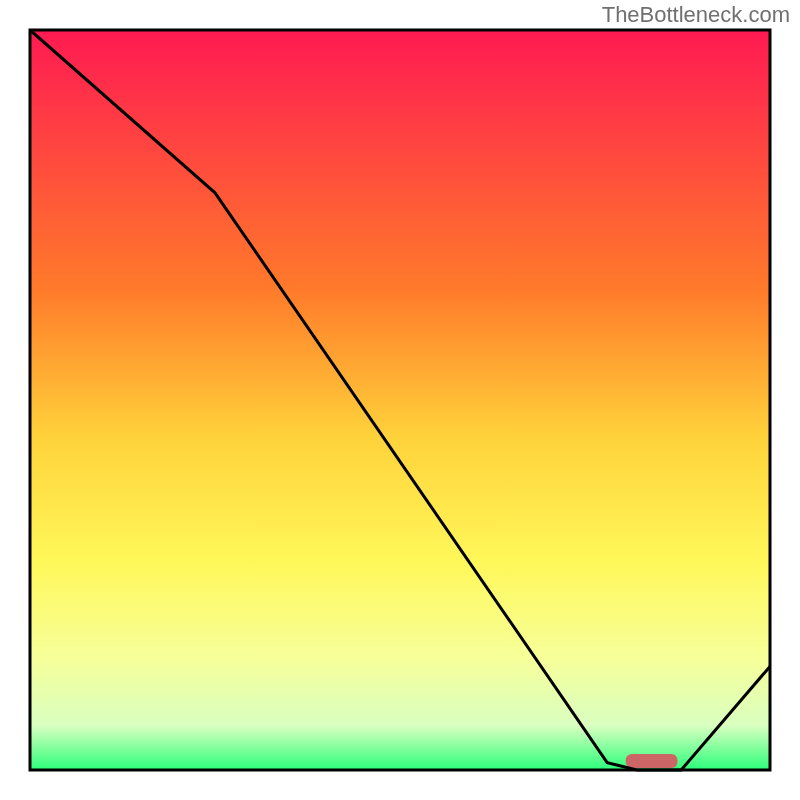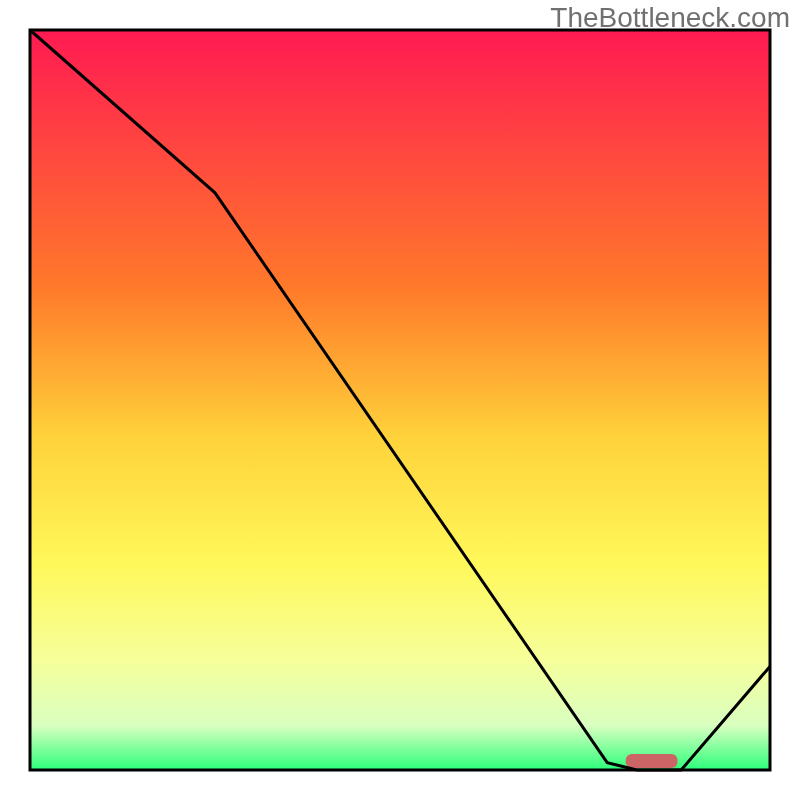--- a/index.html
+++ b/index.html
@@ -14,21 +14,21 @@
   .container {
     position: relative;
     width: 800px;
     height: 800px;
   }
   .watermark {
     position: absolute;
     top: 2px;
     right: 10px;
     color: #707070;
-    font-size: 28px;
+    font-size: 22px;
     font-weight: 500;
     z-index: 5;
   }
   svg.plot {
     position: absolute;
     left: 0;
     top: 0;
     width: 800px;
     height: 800px;
   }

